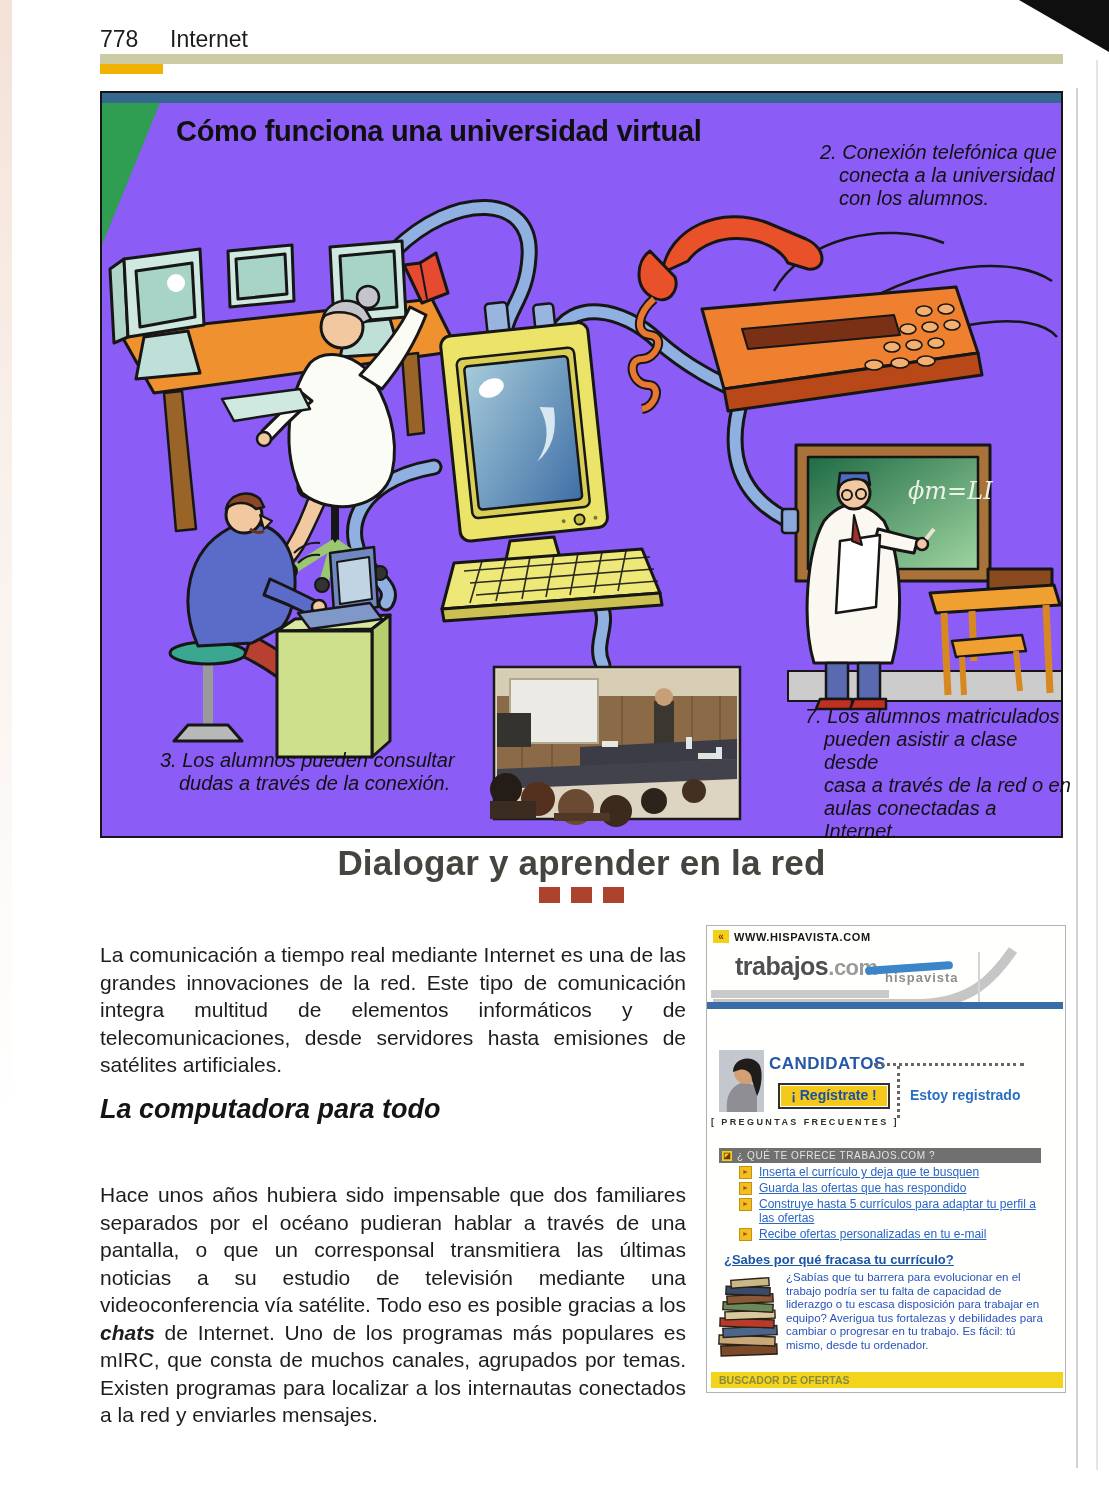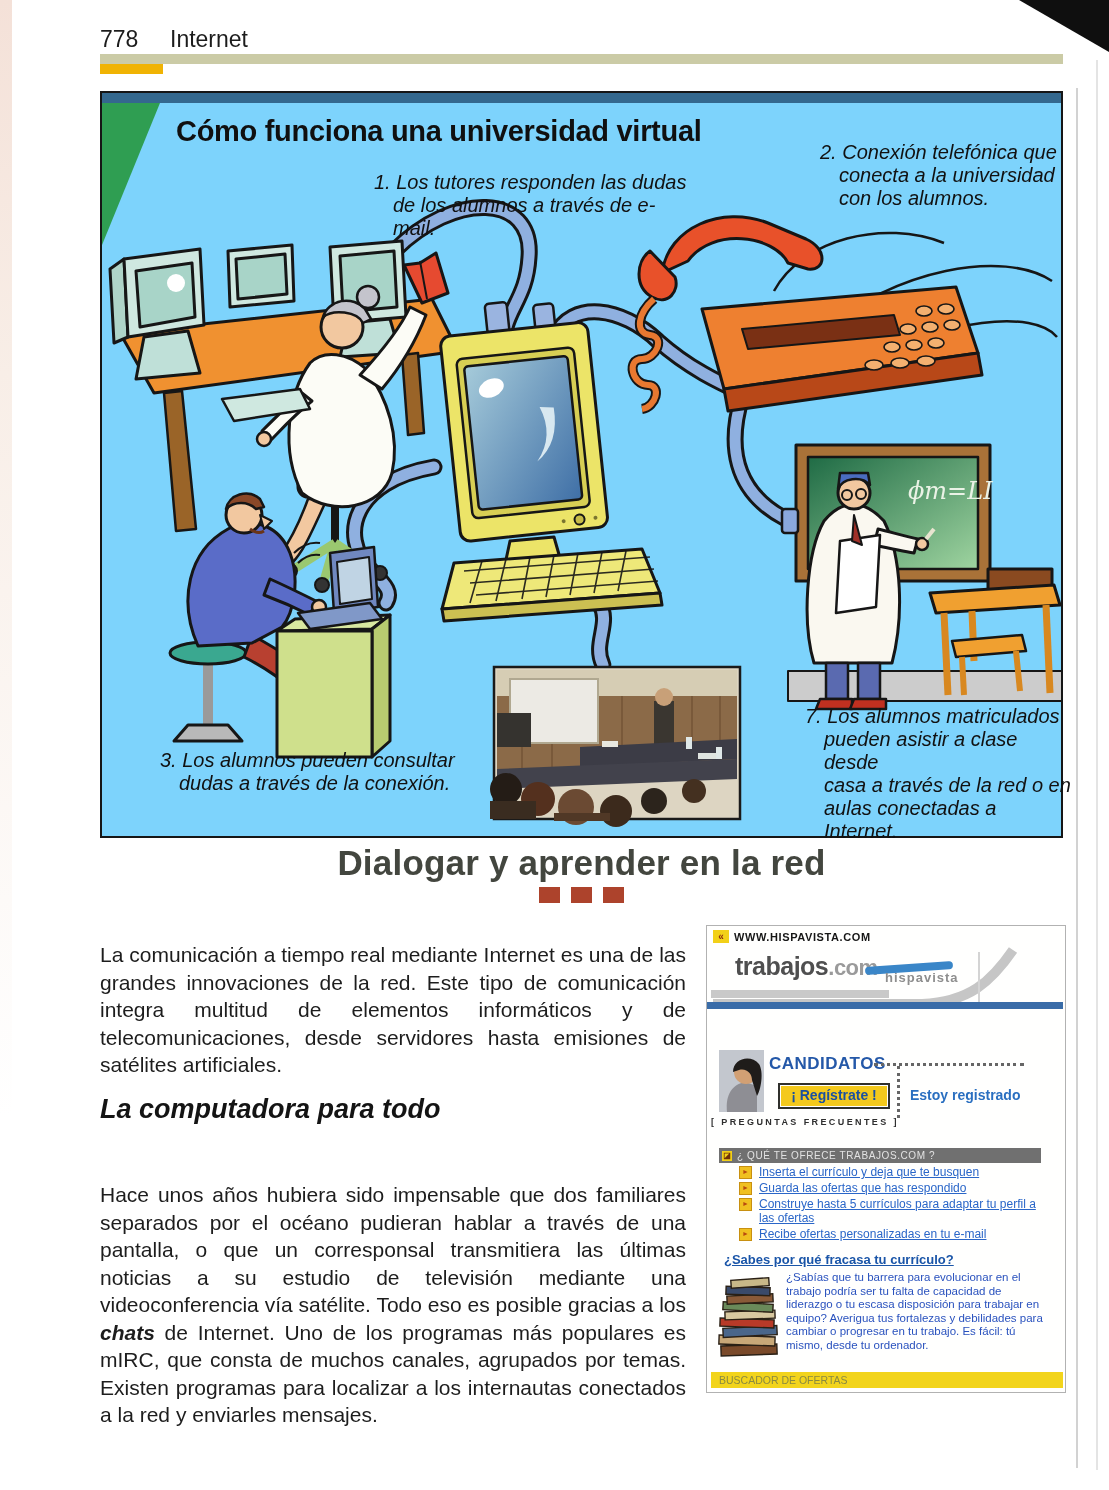--- a/index.html
+++ b/index.html
@@ -13,21 +13,21 @@
   #corner-wedge{right:0;top:0;width:0;height:0;border-top:52px solid #0f0f0f;border-left:90px solid transparent;}
   .scanline{background:#d2d2d2;width:2px;}
 
   
   #page-num{left:100px;top:26px;font-size:23px;color:#1c1c1c;}
   #chapter{left:170px;top:26px;font-size:23px;color:#1c1c1c;}
   #rule-olive{left:100px;top:54px;width:963px;height:10px;background:#cbcba6;}
   #rule-yellow{left:100px;top:64px;width:63px;height:10px;background:#f0b303;}
 
   
-  #info-box{left:100px;top:91px;width:959px;height:743px;border:2px solid #161616;background:#7dd3fc;}
+  #info-box{left:100px;top:91px;width:959px;height:743px;border:2px solid #161616;background:#8b5cf6;}
   #info-topbar{left:0;top:0;width:100%;height:10px;background:#34688e;}
   #info-triangle{left:0;top:10px;width:58px;height:142px;background:#2f9e52;
       clip-path:polygon(0 0,100% 0,0 100%);}
   #info-title{left:74px;top:22px;font-size:29px;font-weight:bold;color:#101010;letter-spacing:-0.3px;}
   .cap{font-size:20px;font-style:italic;line-height:23px;color:#111;
        white-space:pre-line;padding-left:19px;text-indent:-19px;}
   #cap1{left:272px;top:78px;width:300px;}
   #cap2{left:718px;top:48px;width:230px;}
   #cap3{left:58px;top:656px;width:310px;}
   #cap4{left:703px;top:612px;width:250px;}
@@ -75,21 +75,21 @@
   .offer-li{left:32px;font-size:12px;color:#2a66c8;}
   .offer-li .blt{display:inline-block;width:11px;height:11px;background:#f0c020;border:1px solid #c89010;
      color:#b84a10;font-size:7px;line-height:10px;text-align:center;vertical-align:2px;margin-right:7px;}
   .offer-li .txt{display:inline-block;max-width:280px;text-decoration:underline;vertical-align:top;}
   #offer1{top:239px;} #offer2{top:255px;} #offer3{top:271px;} #offer4{top:301px;}
 
   #cv-head{left:17px;top:326px;font-size:13px;font-weight:bold;color:#1a55a8;text-decoration:underline;}
   #books{left:10px;top:347px;width:62px;height:84px;}
   #cv-body{left:79px;top:345px;width:264px;font-size:11.5px;line-height:13.6px;color:#2a52be;}
   #site-footer{left:4px;top:446px;width:352px;height:16px;background:#f2d41c;
-     font-size:10.5px;font-weight:normal;color:#8a8a40;line-height:16px;padding-left:8px;box-sizing:border-box;}
+     font-size:10.5px;font-weight:bold;color:#8a8a40;line-height:16px;padding-left:8px;box-sizing:border-box;}
 </style>
 </head>
 <body>
 
 <div id="page">
 
   <div class="abs" id="left-edge"></div>
   <div class="abs" id="corner-wedge"></div>
   <div class="abs scanline" style="left:1076px;top:88px;height:1380px;"></div>
   <div class="abs scanline" style="left:1096px;top:60px;height:1410px;opacity:.6;"></div>
@@ -319,22 +319,20 @@
           <circle cx="474" cy="706" r="18" fill="#6b4a33"></circle>
             <circle cx="514" cy="710" r="16" fill="#3c2a1c"></circle>
           <circle cx="552" cy="700" r="13" fill="#2c241c"></circle>
             <circle cx="592" cy="690" r="12" fill="#443020"></circle>
           <rect x="388" y="700" width="46" height="18" fill="#3a2c20"></rect>
             <rect x="452" y="712" width="56" height="8" fill="#503826"></rect>
         </g>
       </g>
     </svg>
 
-    <div class="abs cap" id="cap1">1. Los tutores responden las dudas
-de los alumnos a través de e-mail.</div>
     <div class="abs cap" id="cap2">2. Conexión telefónica que
 conecta a la universidad
 con los alumnos.</div>
     <div class="abs cap" id="cap3">3. Los alumnos pueden consultar
 dudas a través de la conexión.</div>
     <div class="abs cap" id="cap4">7. Los alumnos matriculados
 pueden asistir a clase desde
 casa a través de la red o en
 aulas conectadas a Internet.</div>
   </div>

